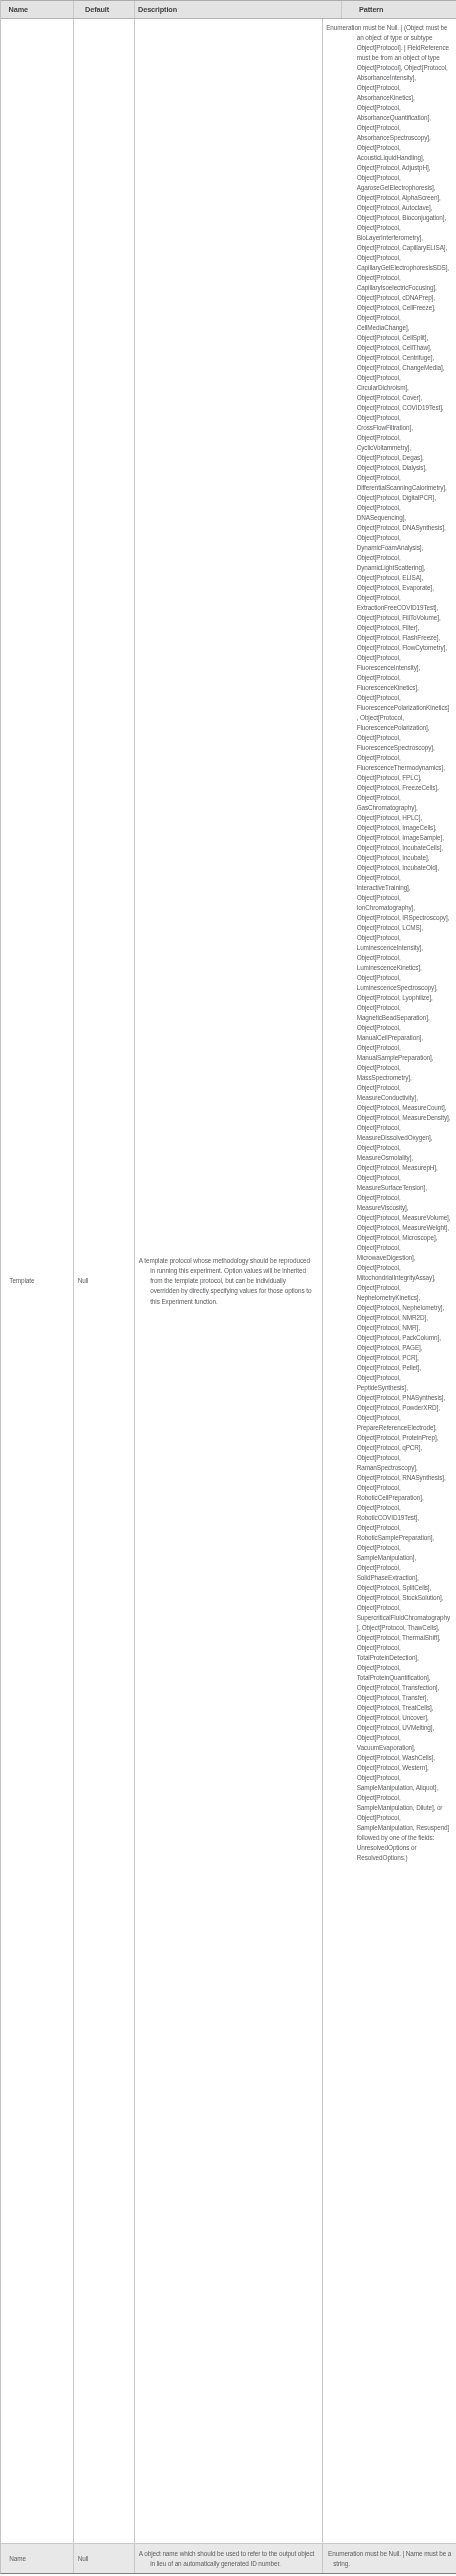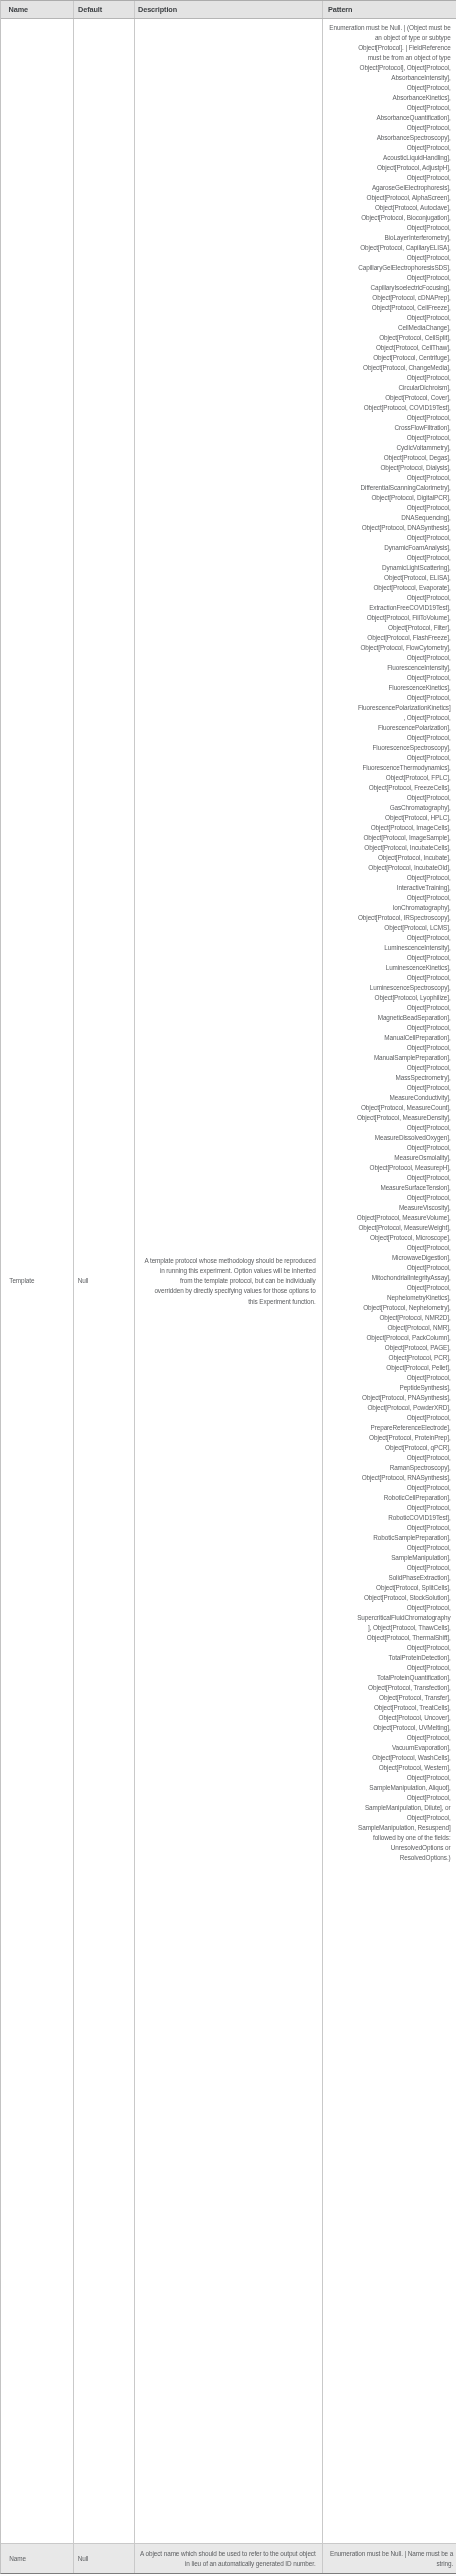--- a/index.html
+++ b/index.html
@@ -10,21 +10,20 @@
   }
   .doc-table {
     width: 457px;
     box-sizing: border-box;
     border-top: 1.3px solid #ababab;
     border-left: 0.6px solid #c3c3c3;
     border-right: 0.6px solid #c3c3c3;
     border-bottom: 1.9px solid #7d7d7d;
     color: #5e6063;
     letter-spacing: -0.1px;
-    text-align: right;
   }
   .row {
     display: grid;
     grid-template-columns: 72px 61px 188px 135px;
     box-sizing: border-box;
   }
   .cell {
     box-sizing: border-box;
     overflow: hidden;
     font-size: 6.4px;
@@ -39,23 +38,23 @@
     height: 18.4px;
   }
   .row.header .cell {
     display: flex;
     align-items: center;
     font-size: 7.3px;
     font-weight: bold;
     color: #3f4245;
   }
   .row.header .cell.c-name { padding-left: 7.6px; }
-  .row.header .cell.c-default { padding-left: 4px; }
+  .row.header .cell.c-default { padding-left: 11px; }
   .row.header .cell.c-desc { padding-left: 3px; }
-  .row.header .cell.c-pattern { padding-left: 5px; }
+  .row.header .cell.c-pattern { padding-left: 17px; margin-left: 19px; }
 
   
   .row.r1 {
     background: #ffffff;
     border-bottom: 0.6px solid #c9c9c9;
     height: 2525px;
   }
   .row.r1 .cell.c-name,
   .row.r1 .cell.c-default {
     display: flex;

